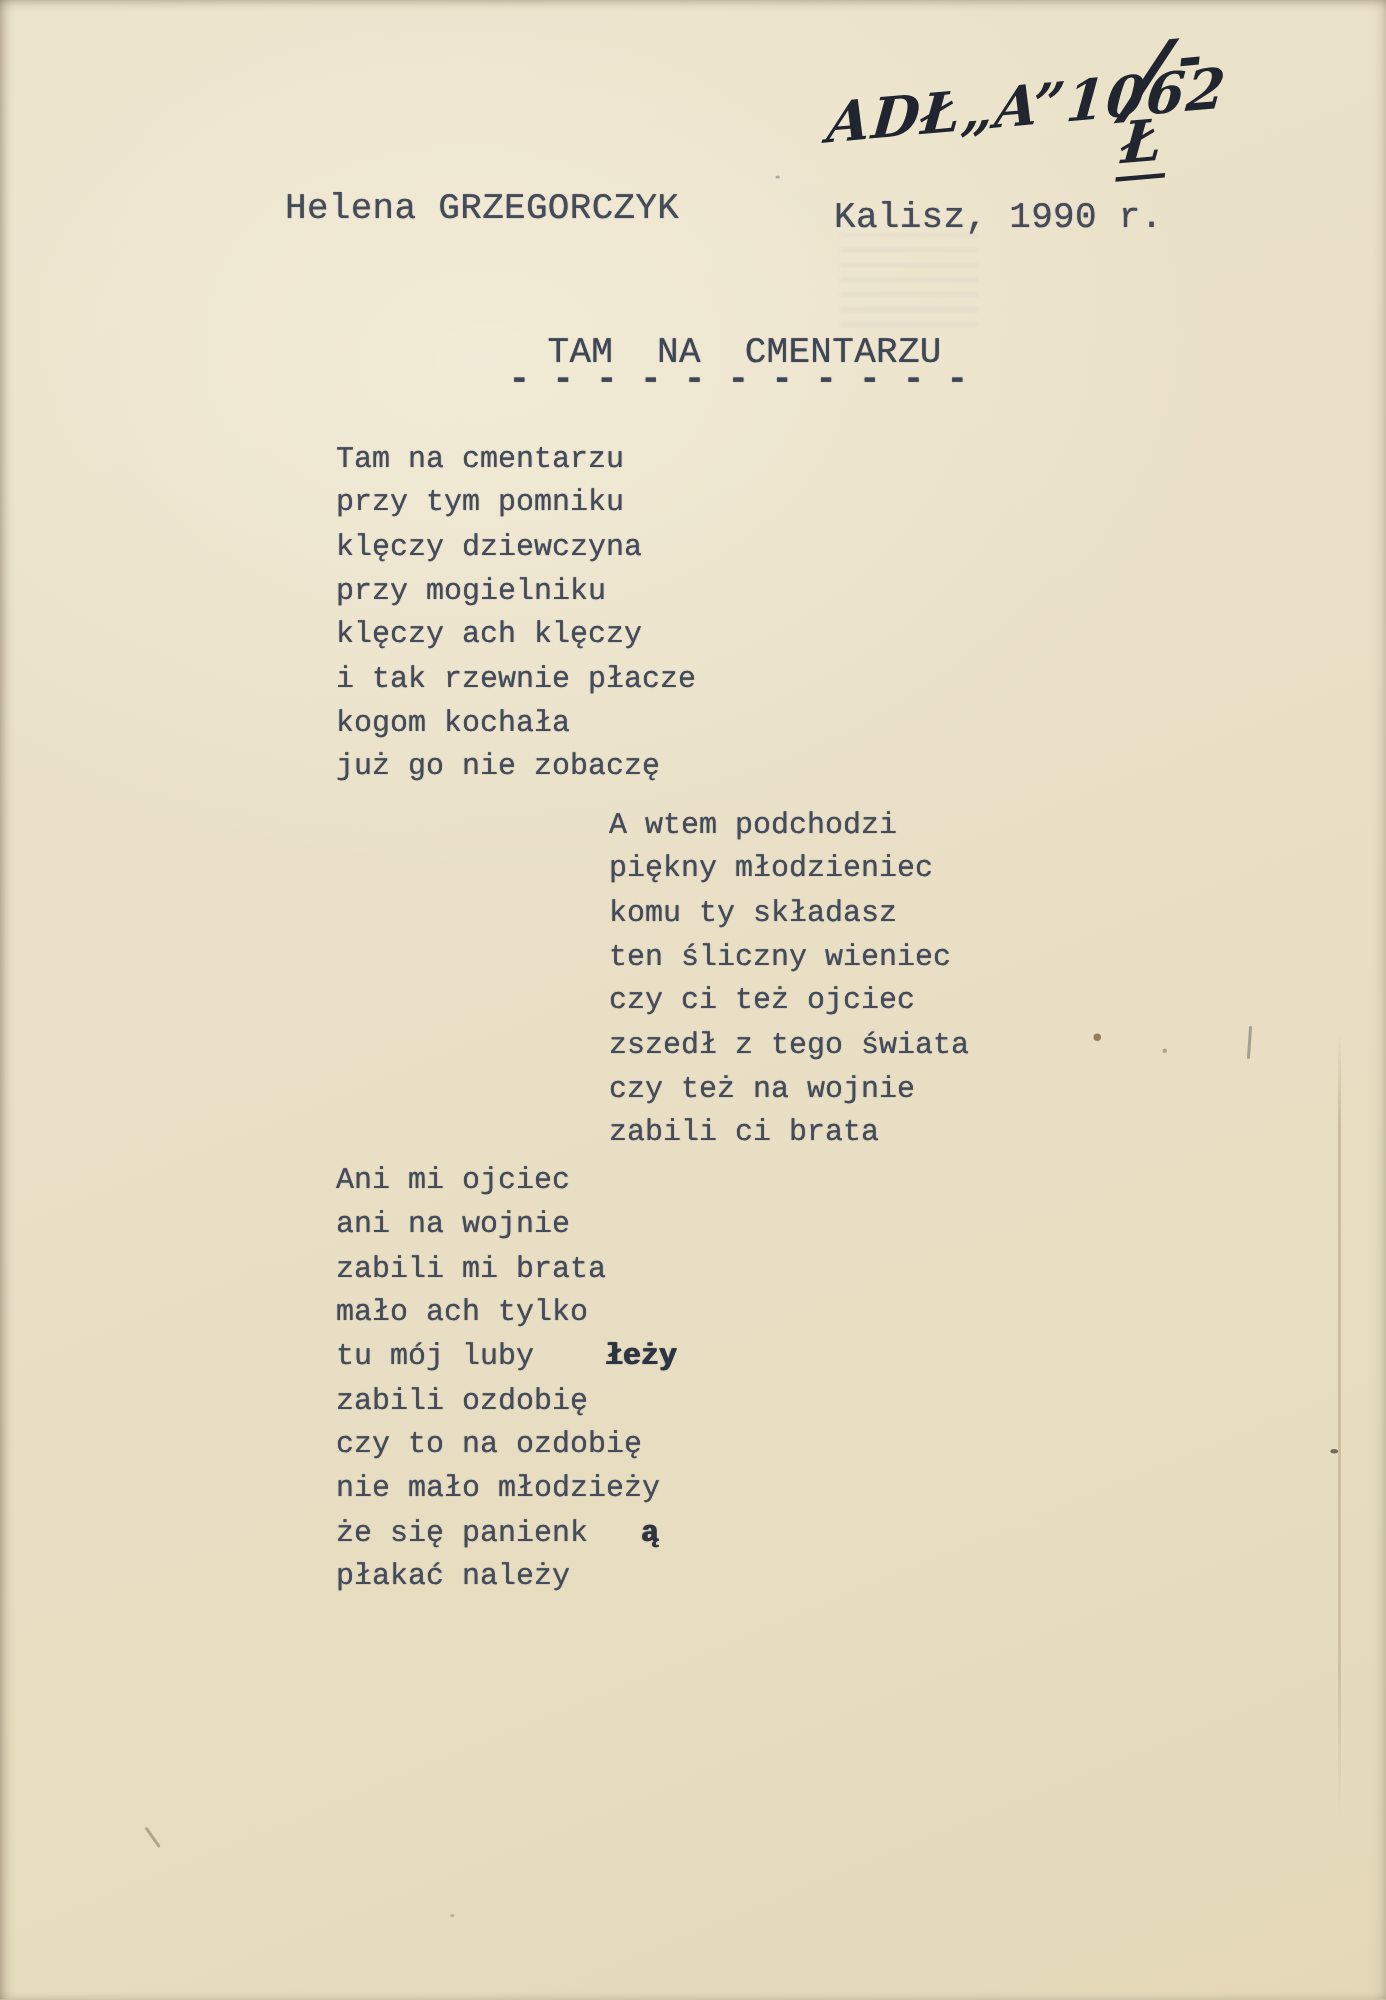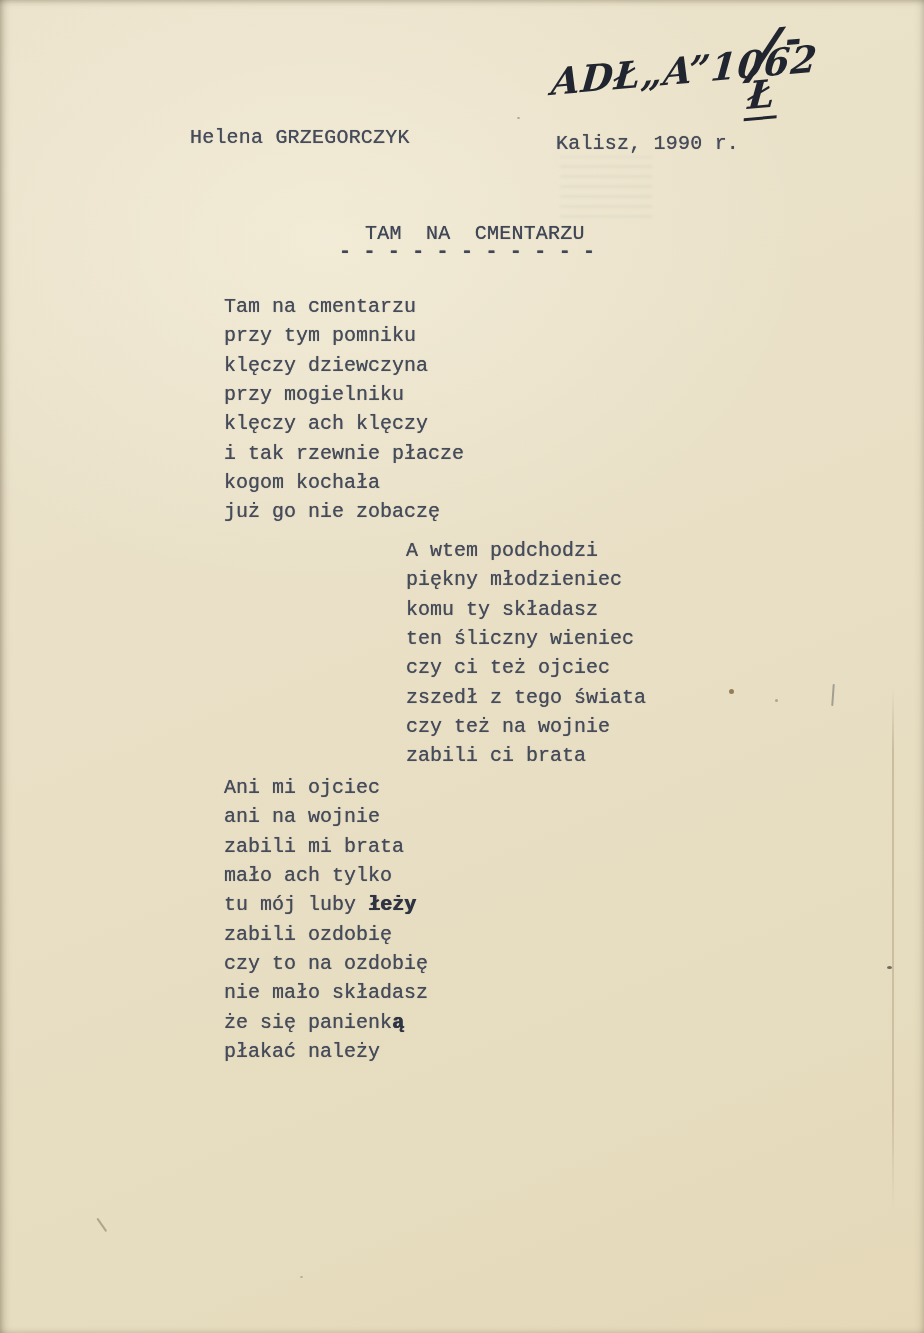--- a/index.html
+++ b/index.html
@@ -13,36 +13,37 @@
     box-shadow:
       inset 7px 0 8px -5px rgba(70,58,38,.38),
       inset 0 5px 7px -4px rgba(70,58,38,.30),
       inset -6px 0 10px -6px rgba(70,58,38,.28),
       inset 0 -4px 8px -6px rgba(70,58,38,.22);
     font-family:"Liberation Mono","DejaVu Sans Mono",monospace;
     color:#454b59;
   }
   .typed{
     position:absolute;
-    font-size:20px;
+    font-size:24px;
     letter-spacing:.2px;
     white-space:pre;
     text-shadow:0 0 .7px rgba(62,68,84,.85);
   }
   .poem-block{position:absolute;}
   .poem-block .line{
     font-size:20px;
     line-height:29.33px;
     white-space:pre;
     text-shadow:0 0 .7px rgba(62,68,84,.85);
   }
   .overstrike{
     font-weight:bold;
     color:#2e3442;
     text-shadow:.8px 0 0 #2e3442, 0 0 1px rgba(46,52,66,.55);
+    margin-left:35px;
   }
   .title{color:#3f4655;}
   .underline-dashes{color:#3f4655;font-weight:bold;}
   
   .annotation{
     position:absolute;left:552px;top:20px;width:270px;height:120px;
     transform:rotate(-5deg);
     color:#21252f;
     font-family:"DejaVu Serif","Liberation Serif",serif;
     font-style:italic;font-weight:bold;
@@ -133,21 +134,21 @@
   </div>
 
   <div class="poem-block" style="left:224px;top:773px;">
     <div class="line">Ani mi ojciec</div>
     <div class="line">ani na wojnie</div>
     <div class="line">zabili mi brata</div>
     <div class="line">mało ach tylko</div>
     <div class="line"><span>tu mój luby </span><span class="overstrike">łeży</span></div>
     <div class="line">zabili ozdobię</div>
     <div class="line">czy to na ozdobię</div>
-    <div class="line">nie mało składasz</div>
+    <div class="line">nie mało młodzieży</div>
     <div class="line"><span>że się panienk</span><span class="overstrike">ą</span></div>
     <div class="line">płakać należy</div>
   </div>
 
   <div class="speck sp1"></div>
   <div class="speck sp2"></div>
   <div class="speck sp3"></div>
   <div class="speck sp4"></div>
   <div class="speck sp5"></div>
   <div class="speck sp6"></div>

